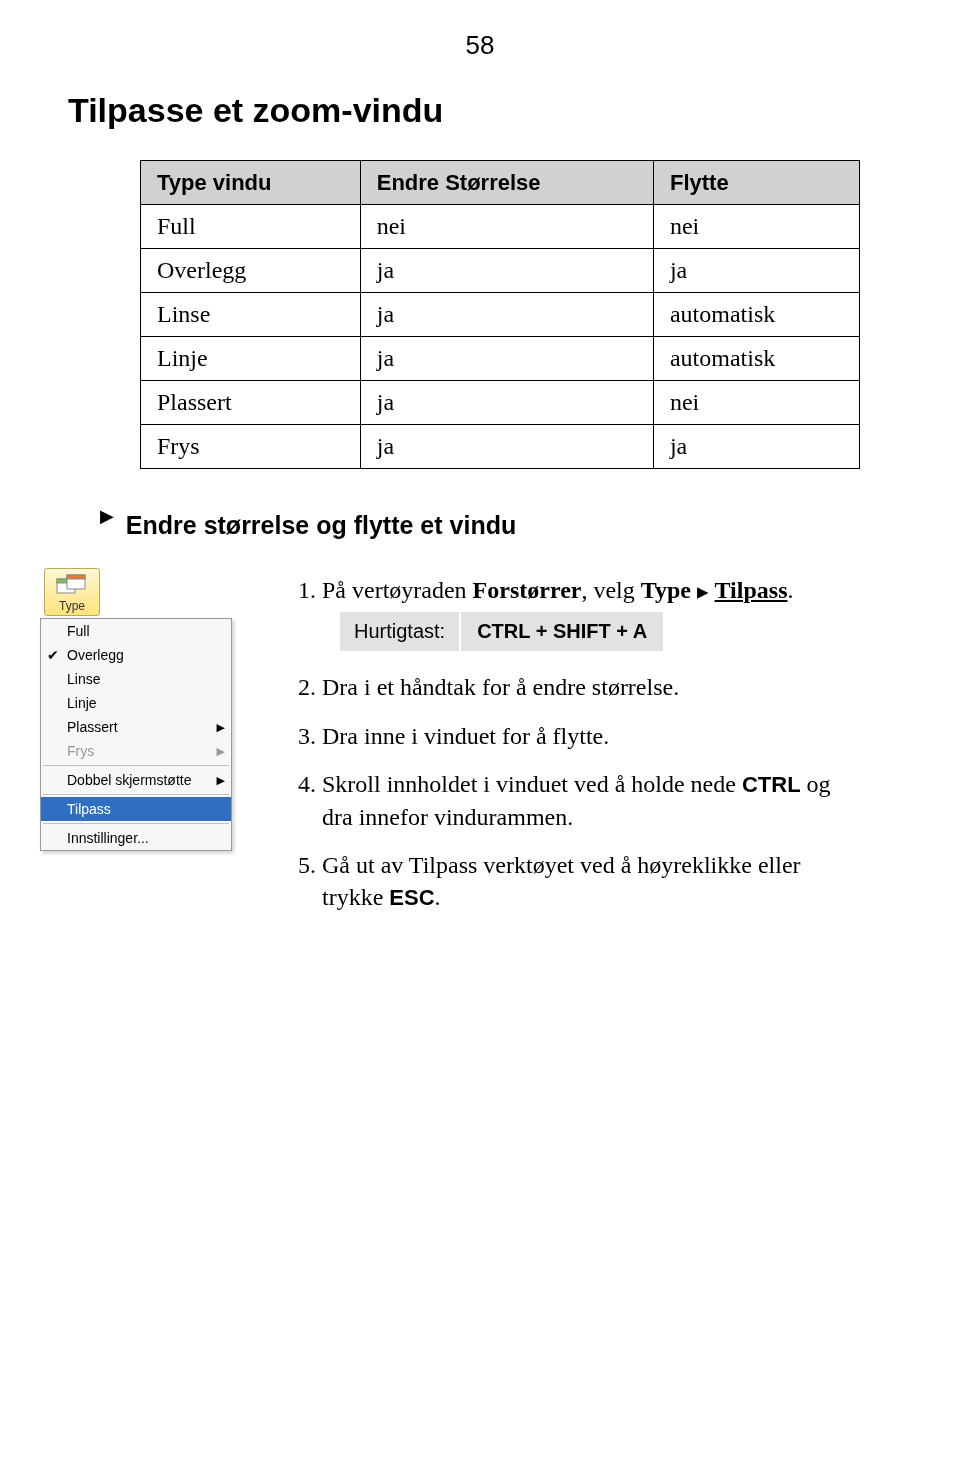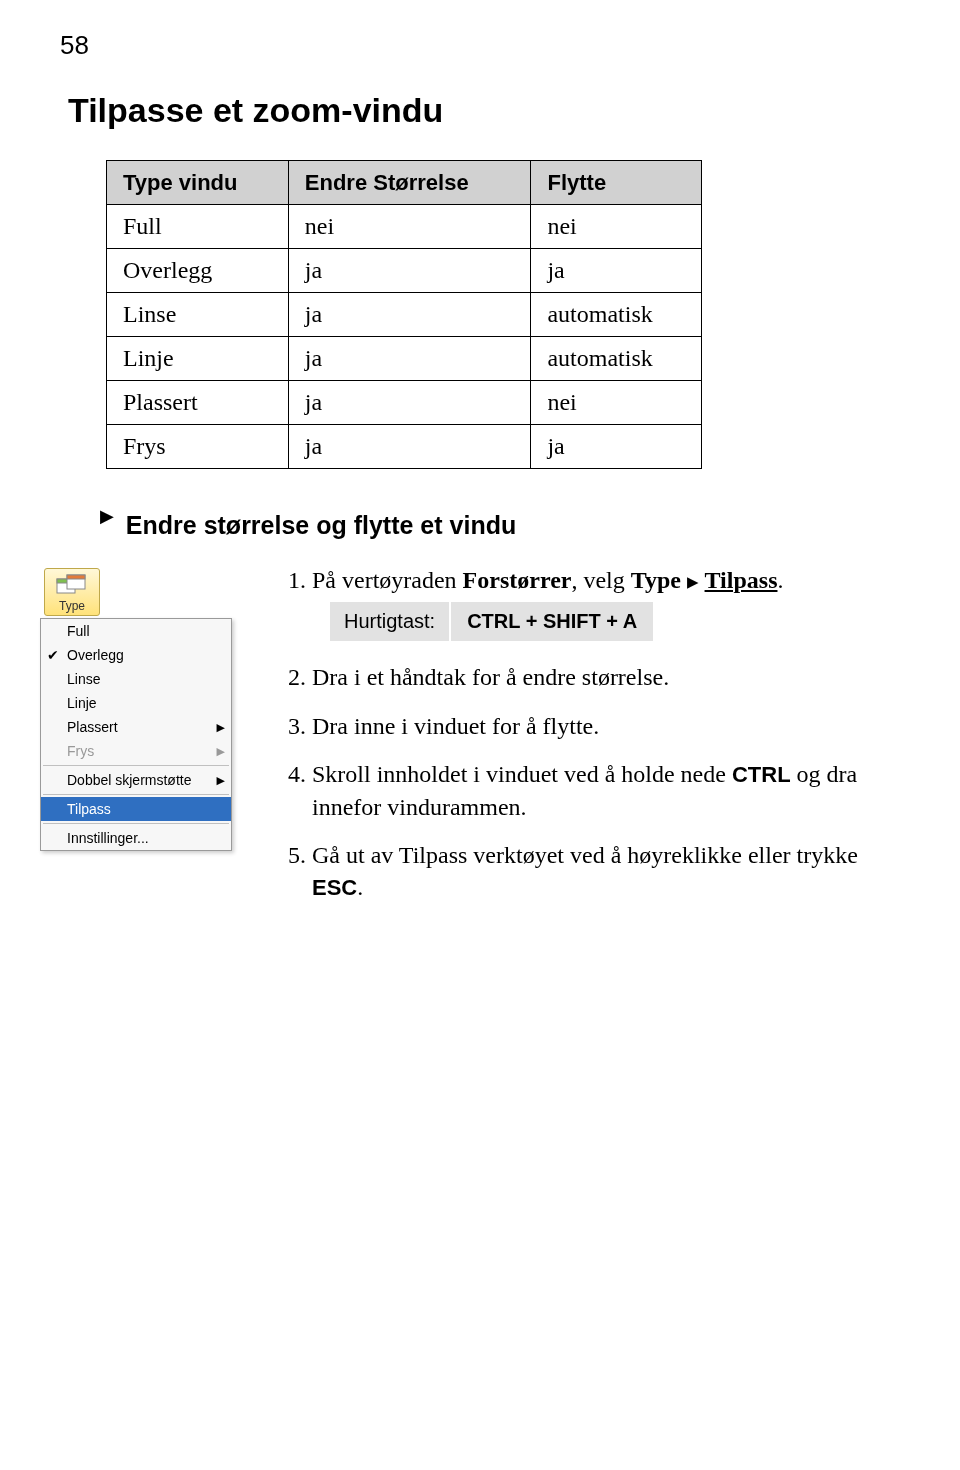--- a/index.html
+++ b/index.html
@@ -11,36 +11,37 @@
     width: 960px;
   }
   .page {
     padding: 30px 60px 40px 60px;
     width: 840px;
   }
   .page-number {
     font-size: 26px;
     font-family: Verdana, Arial, sans-serif;
     margin-bottom: 30px;
+    text-align: center;
   }
   h1.section-title {
     font-family: Verdana, Arial, sans-serif;
     font-weight: bold;
     font-size: 34px;
     margin: 0 0 30px 8px;
   }
   .intro {
     font-size: 24px;
     line-height: 1.35;
     margin: 0 40px 25px 80px;
   }
   table.zoom-table {
     border-collapse: collapse;
-    margin: 0 40px 30px 46px;
-    width: 596px;
+    margin: 0 40px 30px 80px;
+    width: 720px;
     font-size: 24px;
   }
   table.zoom-table th, table.zoom-table td {
     border: 1.5px solid #000;
     padding: 6px 16px;
     text-align: left;
     vertical-align: middle;
   }
   table.zoom-table th {
     background: #d1d1d1;
@@ -133,21 +134,21 @@
 
   .list-col {
     flex: 1;
     padding-left: 30px;
   }
 
   ol.steps {
     font-size: 24px;
     line-height: 1.35;
     padding-left: 36px;
-    margin: 6px;
+    margin: 16px;
   }
   ol.steps li {
     margin-bottom: 16px;
     padding-right: 20px;
   }
   .italic {
     font-style: italic;
     margin: 14px 0 14px 0;
   }
   .hotkey-row {

